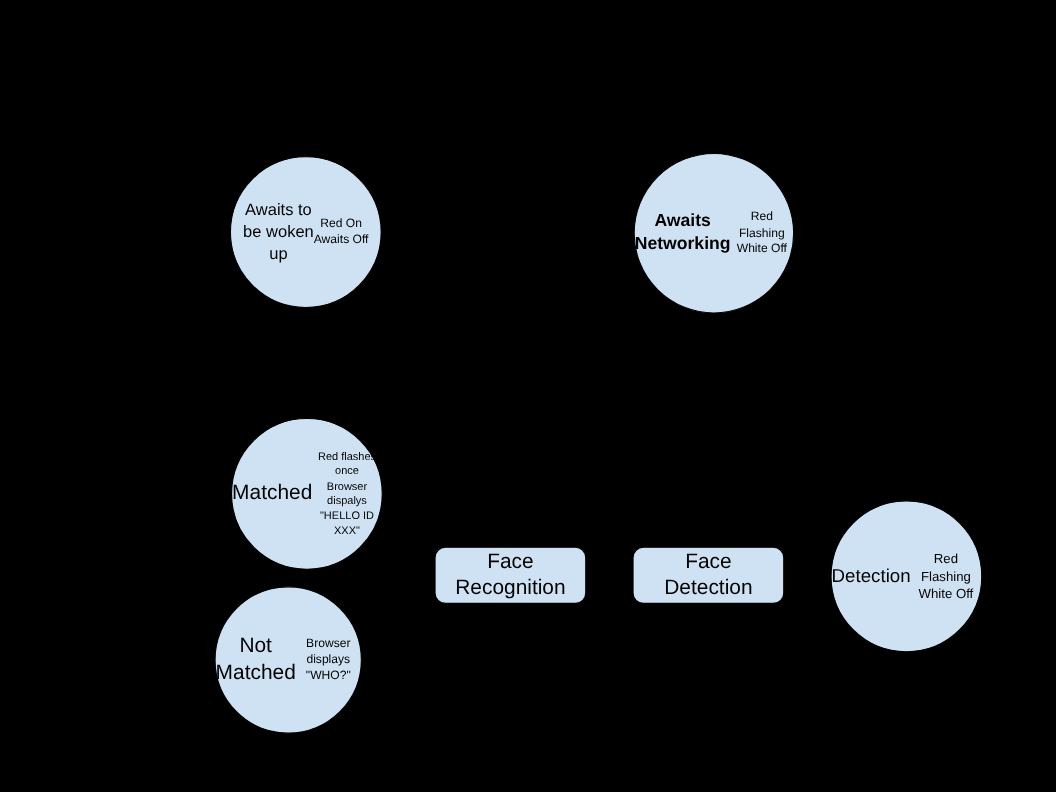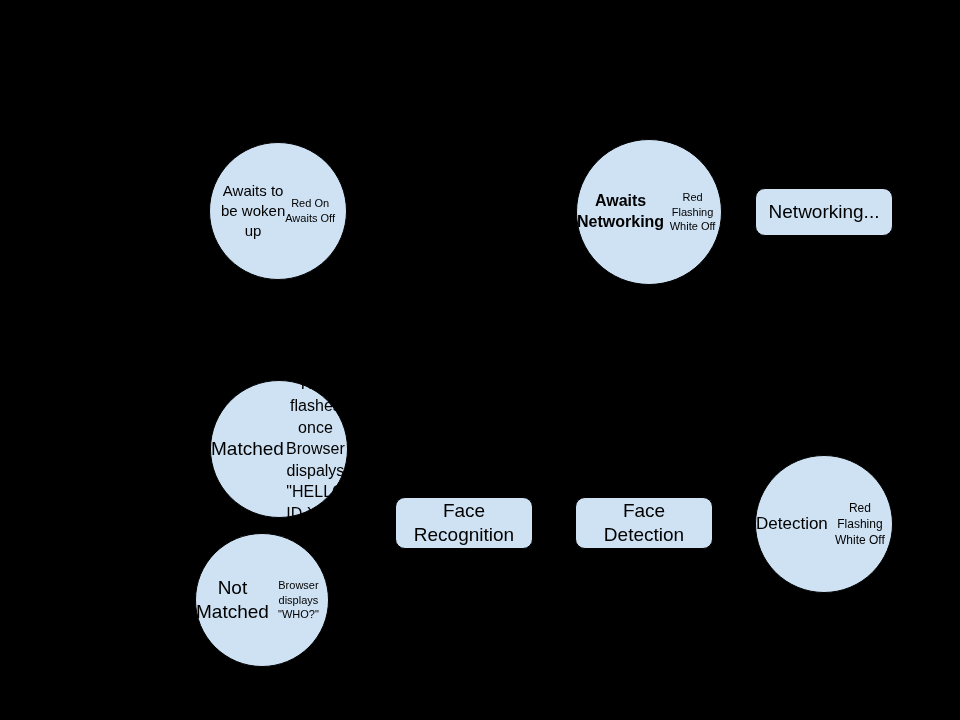--- a/index.html
+++ b/index.html
@@ -12,21 +12,21 @@
     display:flex;align-items:center;justify-content:center;
     text-align:center;box-sizing:border-box;color:#000000;
   }
   .rect{border-radius:10px;}
   .circle{border-radius:50%;}
   .label,.sub{white-space:pre-line;}
   .fs19{font-size:19px;line-height:1.25;}
   .fs17{font-size:17px;line-height:1.25;}
   .fs16{font-size:16px;line-height:1.3;font-weight:bold;}
   .fs15{font-size:15px;line-height:1.32;}
-  .sub10{font-size:16px;line-height:1.35;}
+  .sub10{font-size:10px;line-height:1.35;}
   .sub11{font-size:11px;line-height:1.35;}
   .sub12{font-size:12px;line-height:1.35;}
   .sp12{height:12px;}
   .sp16{height:16px;}
   .sp20{height:20px;}
   .sp42{height:42px;}
 </style>
 </head>
 <body>
 
@@ -44,23 +44,20 @@
 
 
   <div class="node circle" style="left:576px;top:139px;width:146px;height:146px;">
     <div class="label fs16">Awaits
 Networking</div>
     <div class="sp16"></div>
     <div class="sub sub11">Red Flashing
 White Off</div>
   </div>
 
-  <div class="node rect" style="left:755px;top:188px;width:138px;height:48px;">
-    <div class="label fs19">Networking...</div>
-  </div>
 
   <div class="node circle" style="left:210px;top:380px;width:138px;height:138px;">
     <div class="label fs19">Matched</div>
     <div class="sp20"></div>
     <div class="sub sub10">Red flashes once
 Browser dispalys
 "HELLO ID XXX"</div>
   </div>
 
   <div class="node circle" style="left:195px;top:533px;width:134px;height:134px;">

